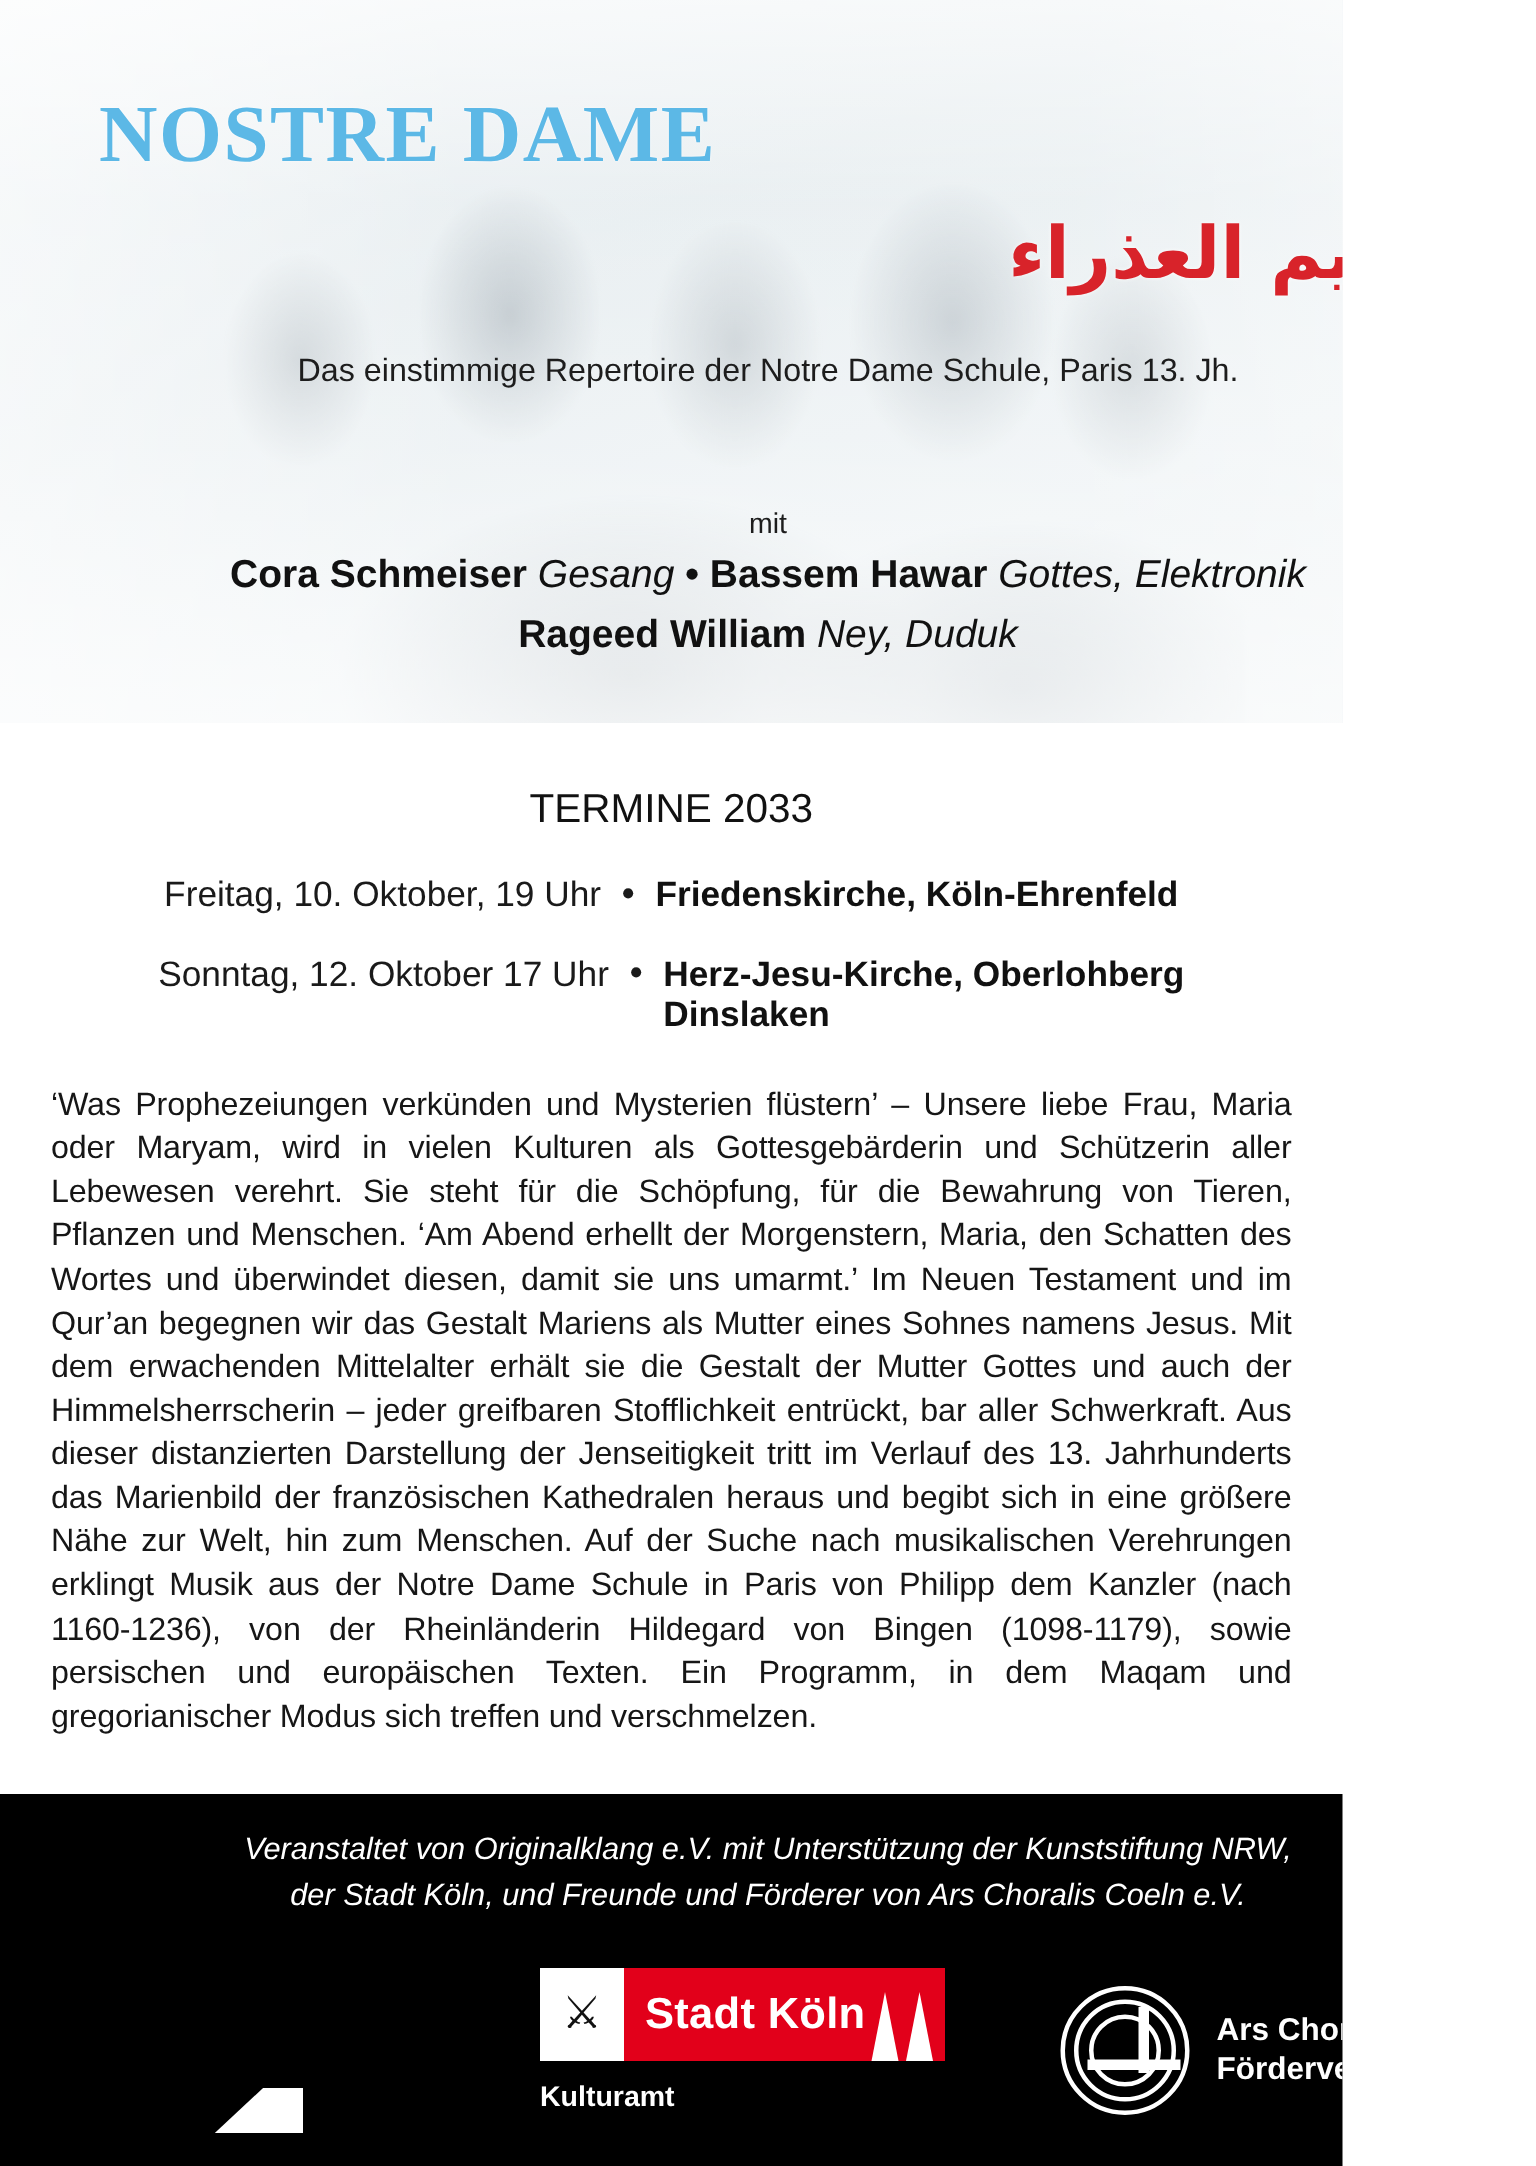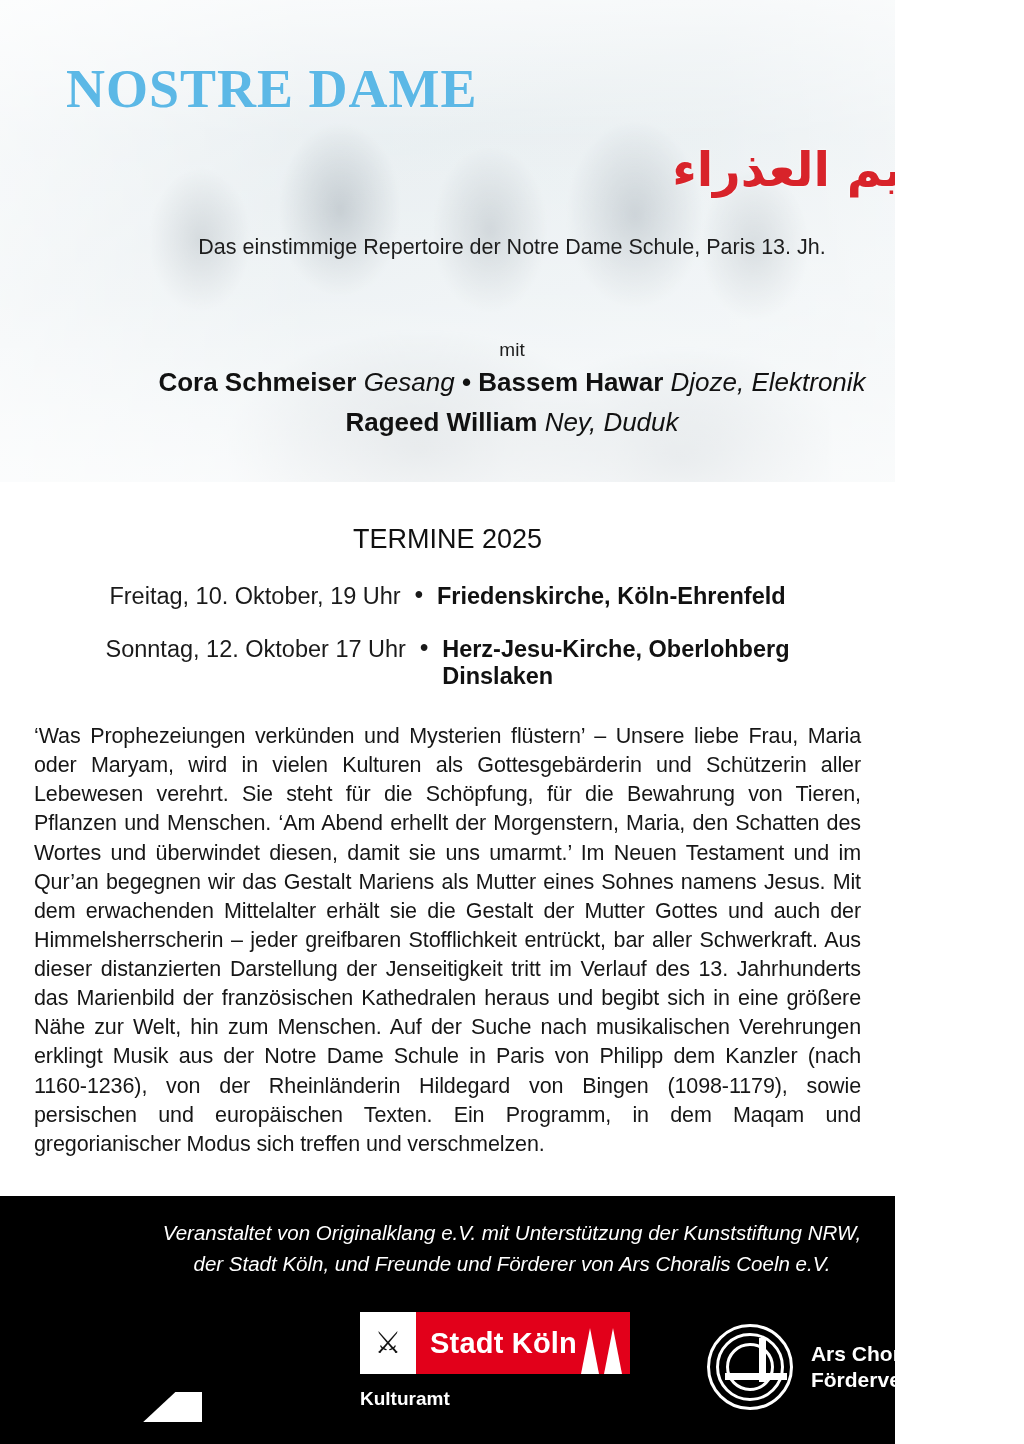--- a/index.html
+++ b/index.html
@@ -308,32 +308,32 @@
       </div>
 
       <div class="mit-line">mit</div>
 
       <div class="performers">
         <div>
           <span class="nm">Cora Schmeiser</span>
           <span class="role">Gesang</span>
           <span class="bullet">•</span>
           <span class="nm">Bassem Hawar</span>
-          <span class="role">Djoze, Elektronik</span>
+          <span class="role">Gottes, Elektronik</span>
         </div>
         <div>
           <span class="nm">Rageed William</span>
           <span class="role">Ney, Duduk</span>
         </div>
       </div>
     </div>
   </div>
 
   <div class="dates">
-    <div class="termine-head">TERMINE 2025</div>
+    <div class="termine-head">TERMINE 2033</div>
 
     <div class="date-row">
       <div class="date-left">Freitag, 10. Oktober, 19 Uhr</div>
       <div class="date-dot">•</div>
       <div class="date-venue">
         <span>Friedenskirche, Köln-Ehrenfeld</span>
       </div>
     </div>
 
     <div class="date-row">

